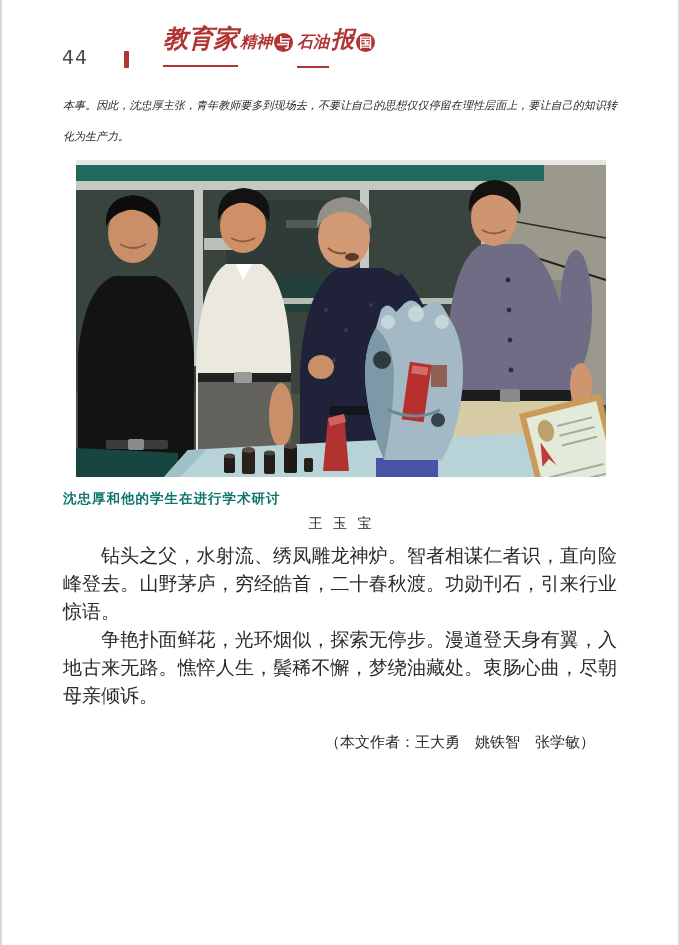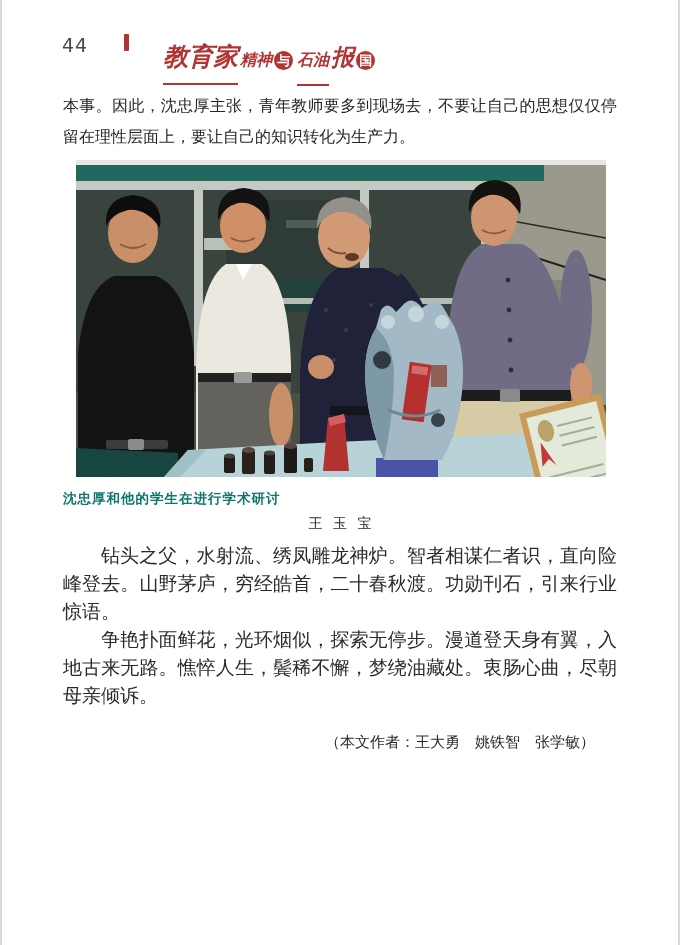--- a/index.html
+++ b/index.html
@@ -4,36 +4,36 @@
 <style>
   html,body{margin:0;padding:0;background:#ffffff;}
   .page{
     width:680px;height:945px;position:relative;margin:0 auto;
     background:#ffffff;box-sizing:border-box;
     border-left:2px solid #d9d9d9;border-right:2px solid #d9d9d9;
     font-family:"DejaVu Serif","Liberation Serif",serif;
     color:#262626;overflow:hidden;
   }
   
-  .header{display:flex;align-items:flex-start;padding:34px 0 0 60px;height:34px;gap:24px;}
+  .header{display:flex;align-items:flex-end;padding:34px 0 0 60px;height:34px;gap:24px;}
   .page-num{font-family:"DejaVu Sans","Liberation Sans",sans-serif;font-size:19px;color:#4a4a4a;letter-spacing:1px;}
   .red-bar{display:inline-block;width:5px;height:17px;background:#b13434;margin:0 10px 0 12px;border-radius:1px;}
   .masthead{display:flex;align-items:baseline;color:#b13434;font-weight:bold;font-style:italic;white-space:nowrap;}
   .mh-big{font-size:25px;border-bottom:2px solid #b13434;line-height:1;padding-bottom:14px;}
   .mh-small{font-size:16px;margin-left:2px;line-height:1;}
   .mh-small.u{border-bottom:2px solid #b13434;padding-bottom:16px;margin-top:18px;}
   .mh-circle{
     display:inline-block;width:19px;height:19px;border-radius:50%;
     background:#b13434;color:#ffffff;font-style:normal;font-size:13px;
     line-height:19px;text-align:center;margin:0 2px;align-self:center;font-weight:bold;
   }
   .mh-big2{font-size:23px;line-height:1;margin-left:2px;}
   
   .content{padding:0 61px;}
-  .para{font-size:16px;line-height:31px;text-align:justify;margin:0;}
+  .para{font-size:11px;line-height:31px;text-align:justify;margin:0;font-style:italic;}
   .para.cont{margin-top:22px;text-indent:0;}
   .para.ind{text-indent:2em;}
   .para.main{margin-top:22px;}
   
   .photo-wrap{margin:8px 0 0 13px;width:530px;height:317px;line-height:0;}
   .caption{
     text-align:left;color:#0f766e;font-size:13.5px;font-weight:600;
     margin-top:13px;letter-spacing:1px;
   }
   

